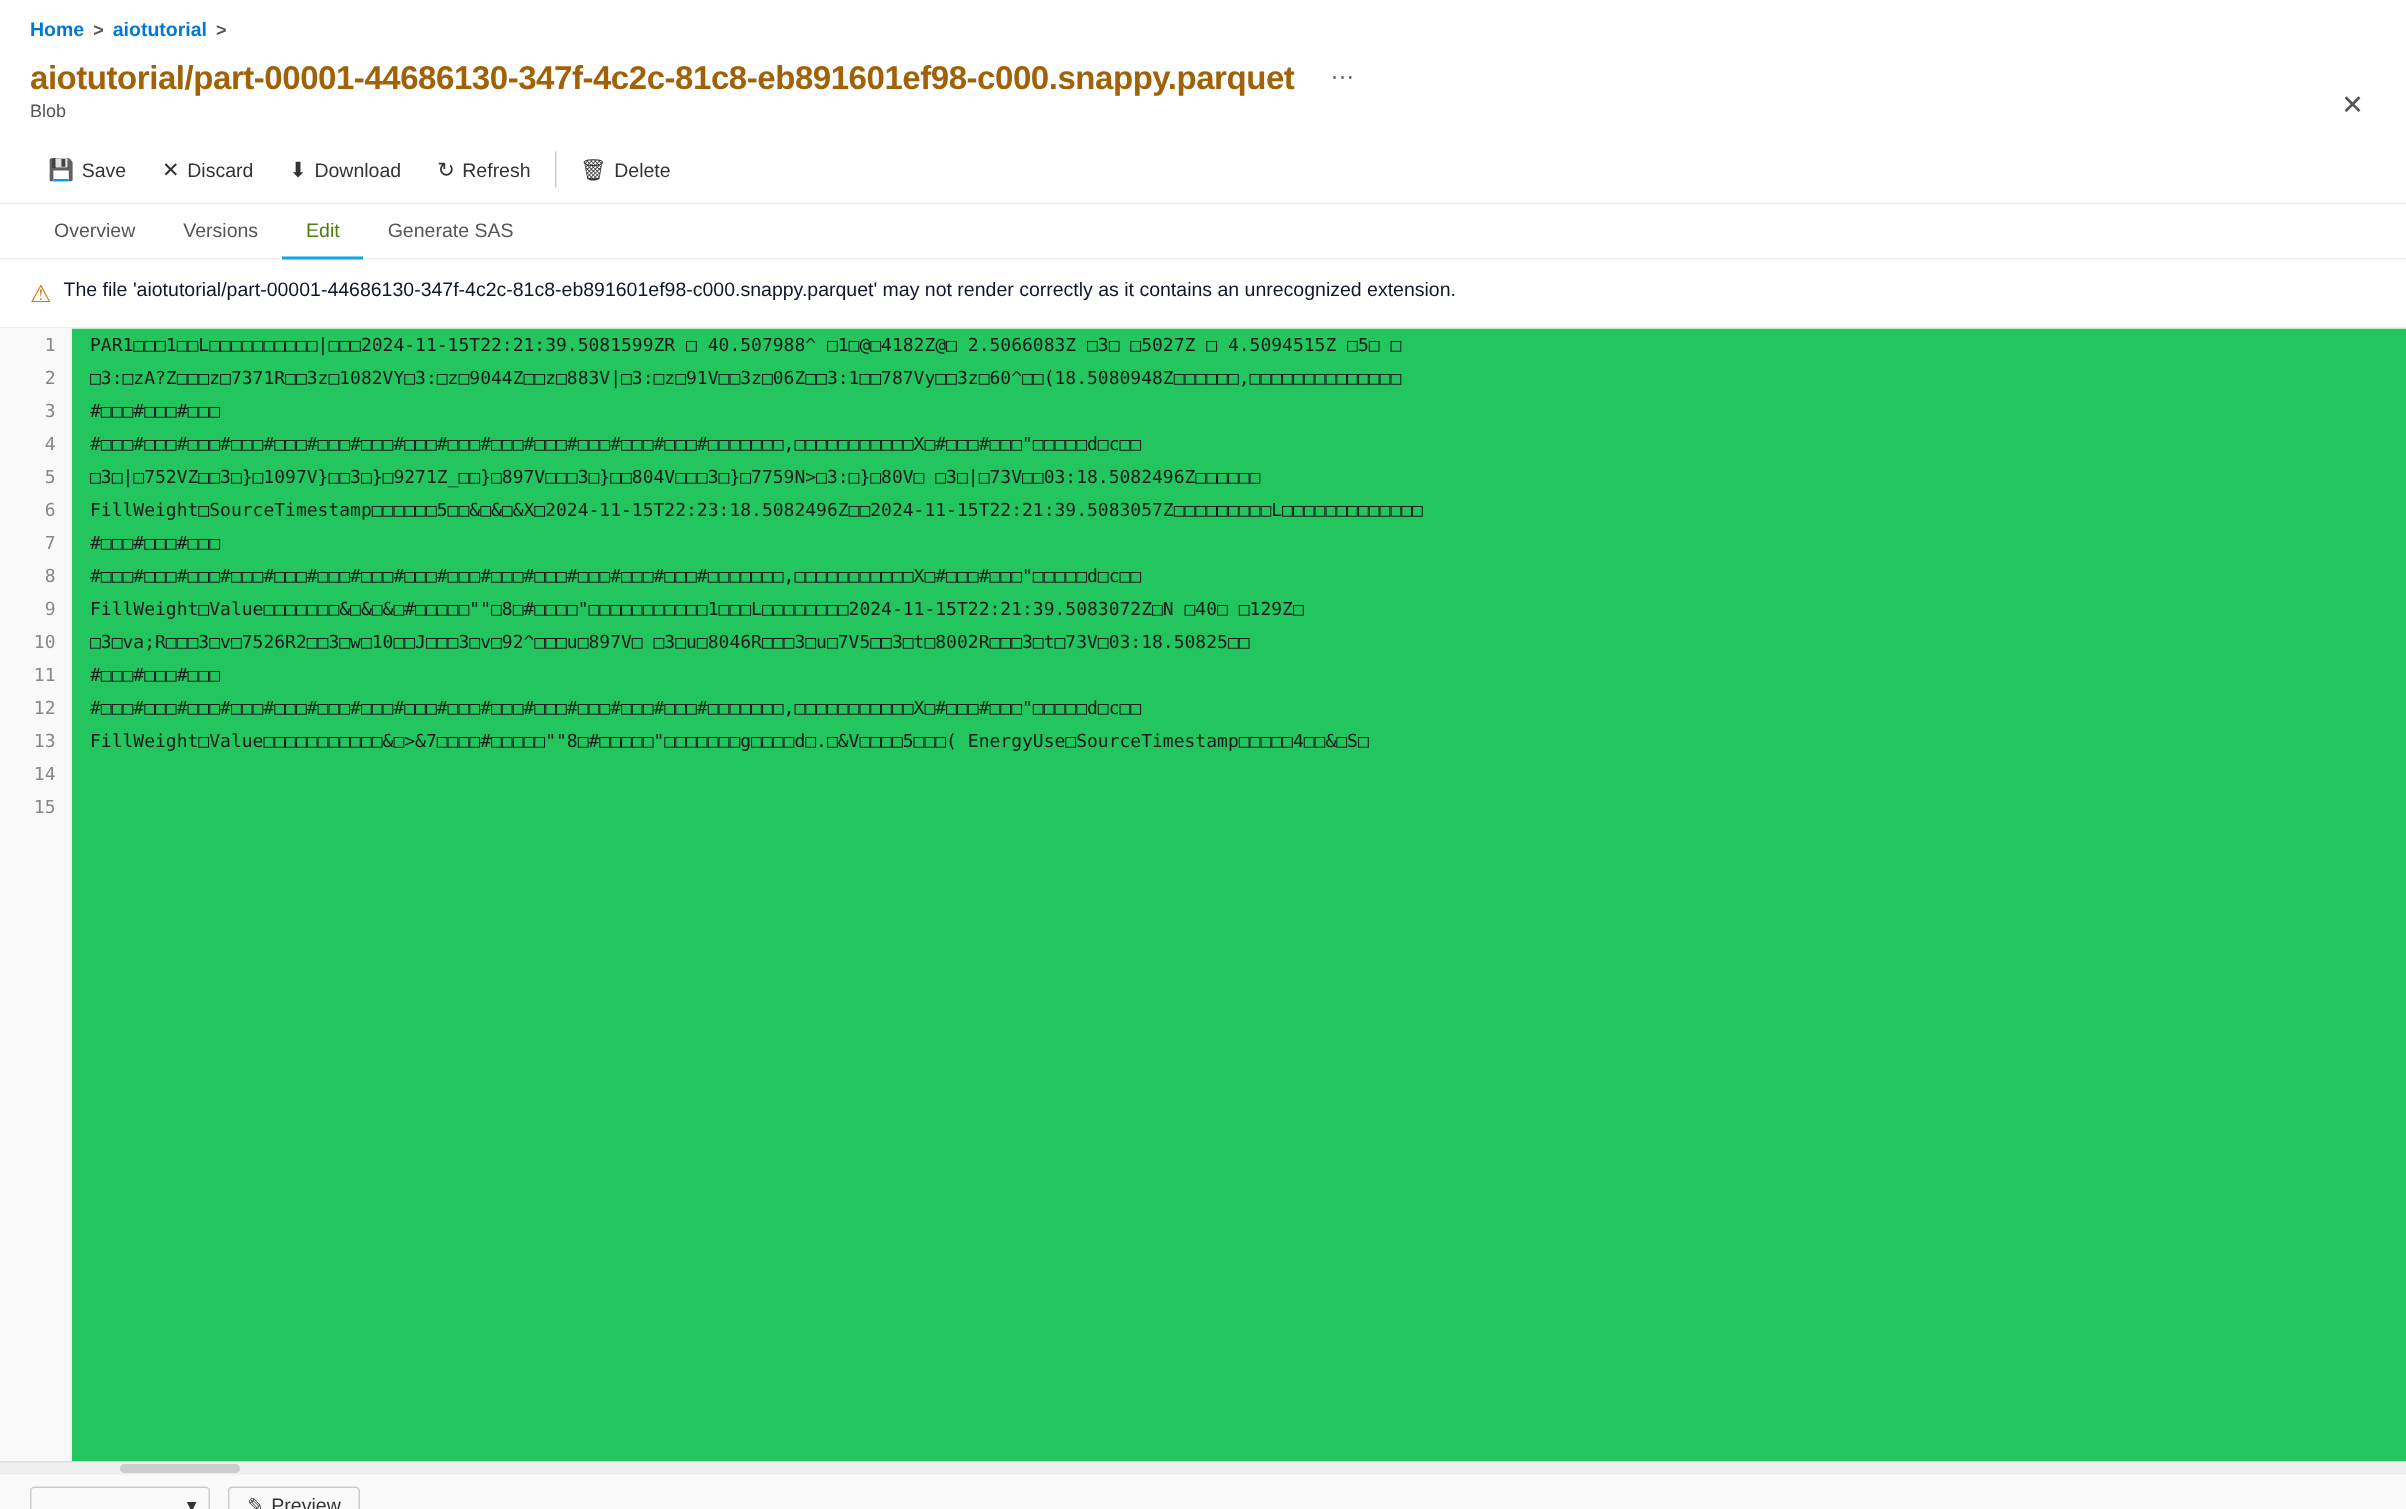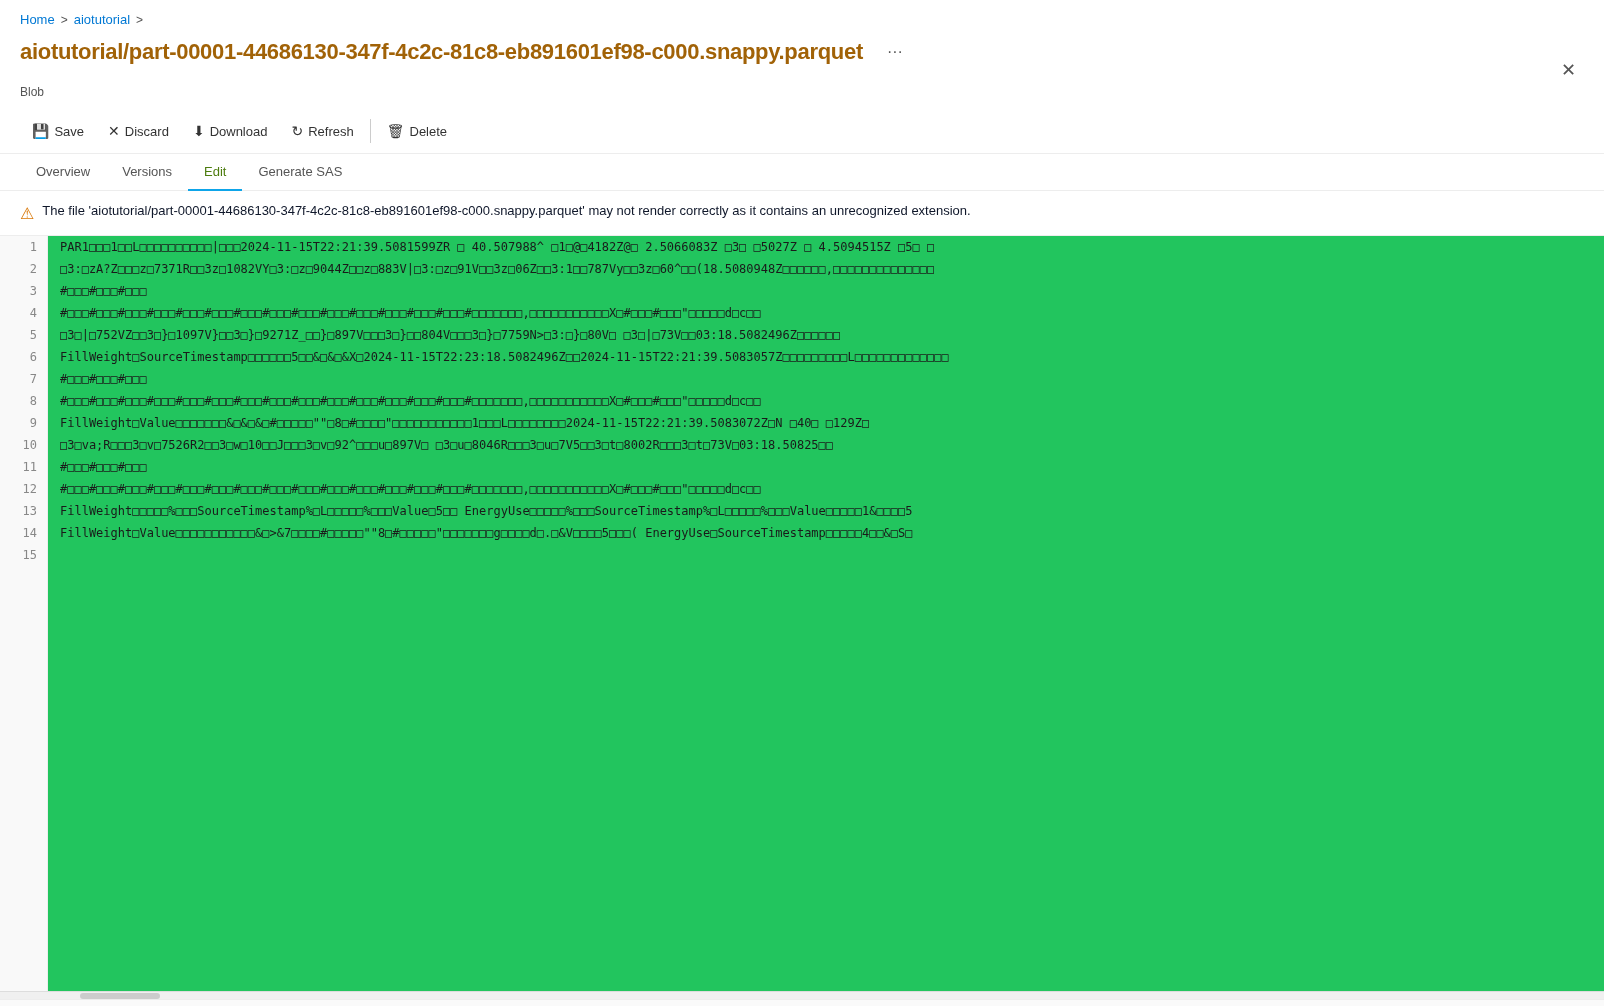--- a/index.html
+++ b/index.html
@@ -1,24 +1,24 @@
 <!DOCTYPE html>
 <html><head>
   <meta charset="utf-8">
   <style>
     * { margin: 0; padding: 0; box-sizing: border-box; }
     body { font-family: 'Segoe UI', Arial, sans-serif; background: #fff; color: #333; font-size: 14px; overflow: hidden; }
 
     .breadcrumb { display: flex; align-items: center; gap: 6px; padding: 12px 20px 6px 20px; font-size: 13px; color: #0078d4; }
-    .breadcrumb span { color: #0078d4; cursor: pointer; }
+    .breadcrumb span { color: #0078d4; cursor: pointer; font-weight: bold; }
     .breadcrumb .sep { color: #555; font-size: 12px; }
 
     .file-header { padding: 6px 20px 10px 20px; }
     .file-title { font-size: 22px; font-weight: 600; color: #a16207; letter-spacing: -0.3px; }
-    .file-subtitle { font-size: 12px; color: #555; margin-top: 20px; }
+    .file-subtitle { font-size: 12px; color: #555; margin-top: 2px; }
 
     .toolbar { display: flex; align-items: center; gap: 0; padding: 8px 20px; border-bottom: 1px solid #ededed; }
     .toolbar-btn { display: flex; align-items: center; gap: 5px; background: none; border: none; cursor: pointer; color: #333; font-size: 13px; padding: 6px 12px; }
     .toolbar-btn .icon { font-size: 14px; }
     .toolbar-sep { width: 1px; height: 24px; background: #ccc; margin: 0 4px; }
 
     .tabs { display: flex; gap: 0; padding: 0 20px; border-bottom: 1px solid #ededed; }
     .tab { padding: 10px 16px; font-size: 13px; cursor: pointer; color: #555; border-bottom: 2px solid transparent; margin-bottom: -1px; }
     .tab.active { color: #4d7c0f; border-bottom: 2px solid #0ea5e9; font-weight: 400; }
 
@@ -125,21 +125,20 @@
         <div class="code-line">#□□□#□□□#□□□</div>
         <div class="code-line">#□□□#□□□#□□□#□□□#□□□#□□□#□□□#□□□#□□□#□□□#□□□#□□□#□□□#□□□#□□□□□□□,□□□□□□□□□□□X□#□□□#□□□"□□□□□d□c□□</div>
         <div class="code-line">□3□|□752VZ□□3□}□1097V}□□3□}□9271Z_□□}□897V□□□3□}□□804V□□□3□}□7759N&gt;□3:□}□80V□   □3□|□73V□□03:18.5082496Z□□□□□□</div>
         <div class="code-line">FillWeight□SourceTimestamp□□□□□□5□□&amp;□&amp;□&amp;X□2024-11-15T22:23:18.5082496Z□□2024-11-15T22:21:39.5083057Z□□□□□□□□□L□□□□□□□□□□□□□</div>
         <div class="code-line">#□□□#□□□#□□□</div>
         <div class="code-line">#□□□#□□□#□□□#□□□#□□□#□□□#□□□#□□□#□□□#□□□#□□□#□□□#□□□#□□□#□□□□□□□,□□□□□□□□□□□X□#□□□#□□□"□□□□□d□c□□</div>
         <div class="code-line">FillWeight□Value□□□□□□□&amp;□&amp;□&amp;□#□□□□□""□8□#□□□□"□□□□□□□□□□□1□□□L□□□□□□□□2024-11-15T22:21:39.5083072Z□N □40□ □129Z□</div>
         <div class="code-line">□3□va;R□□□3□v□7526R2□□3□w□10□□J□□□3□v□92^□□□u□897V□  □3□u□8046R□□□3□u□7V5□□3□t□8002R□□□3□t□73V□03:18.50825□□</div>
         <div class="code-line">#□□□#□□□#□□□</div>
         <div class="code-line">#□□□#□□□#□□□#□□□#□□□#□□□#□□□#□□□#□□□#□□□#□□□#□□□#□□□#□□□#□□□□□□□,□□□□□□□□□□□X□#□□□#□□□"□□□□□d□c□□</div>
-        <div class="code-line">FillWeight□□□□□%□□□SourceTimestamp%□L□□□□□%□□□Value□5□□    EnergyUse□□□□□%□□□SourceTimestamp%□L□□□□□%□□□Value□□□□□1&amp;□□□□5</div>
         <div class="code-line">FillWeight□Value□□□□□□□□□□□&amp;□&gt;&amp;7□□□□#□□□□□""8□#□□□□□"□□□□□□□g□□□□d□.□&amp;V□□□□5□□□(  EnergyUse□SourceTimestamp□□□□□4□□&amp;□S□</div>
       </div>
   </div>
 
   <div class="scrollbar-area">
     <div class="scrollbar-thumb"></div>
   </div>
 
   <div class="bottom-bar">
     <div class="encoding-select">

